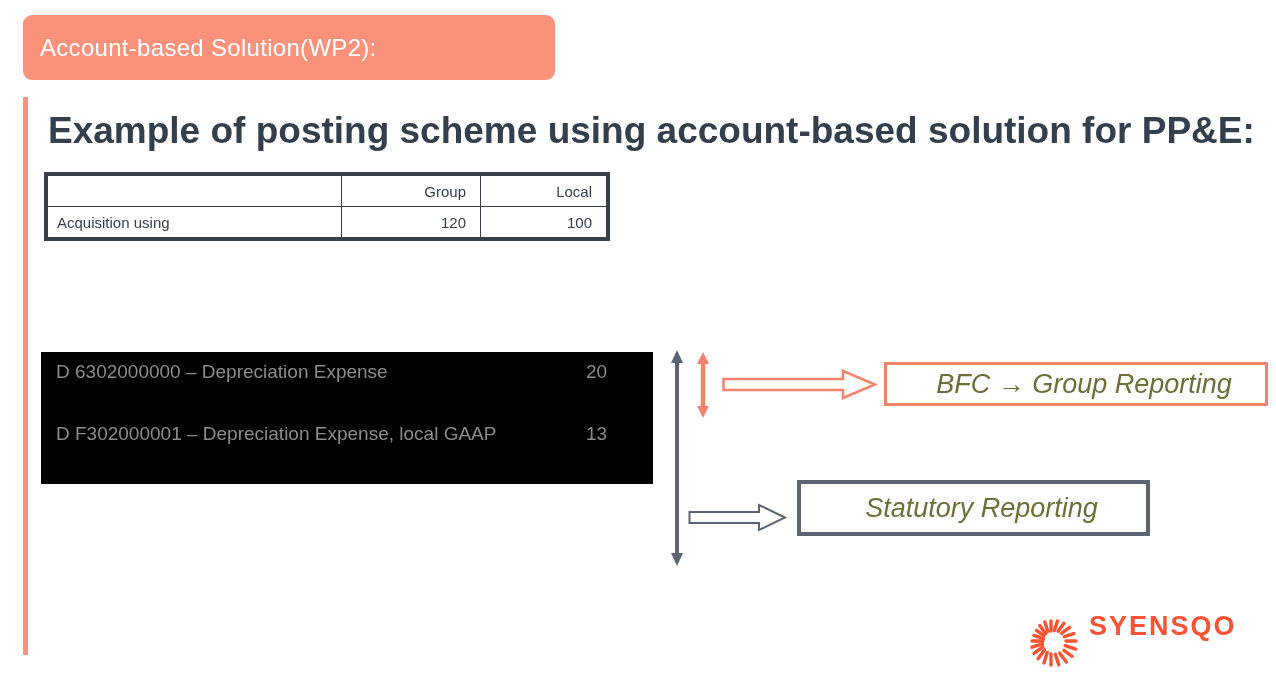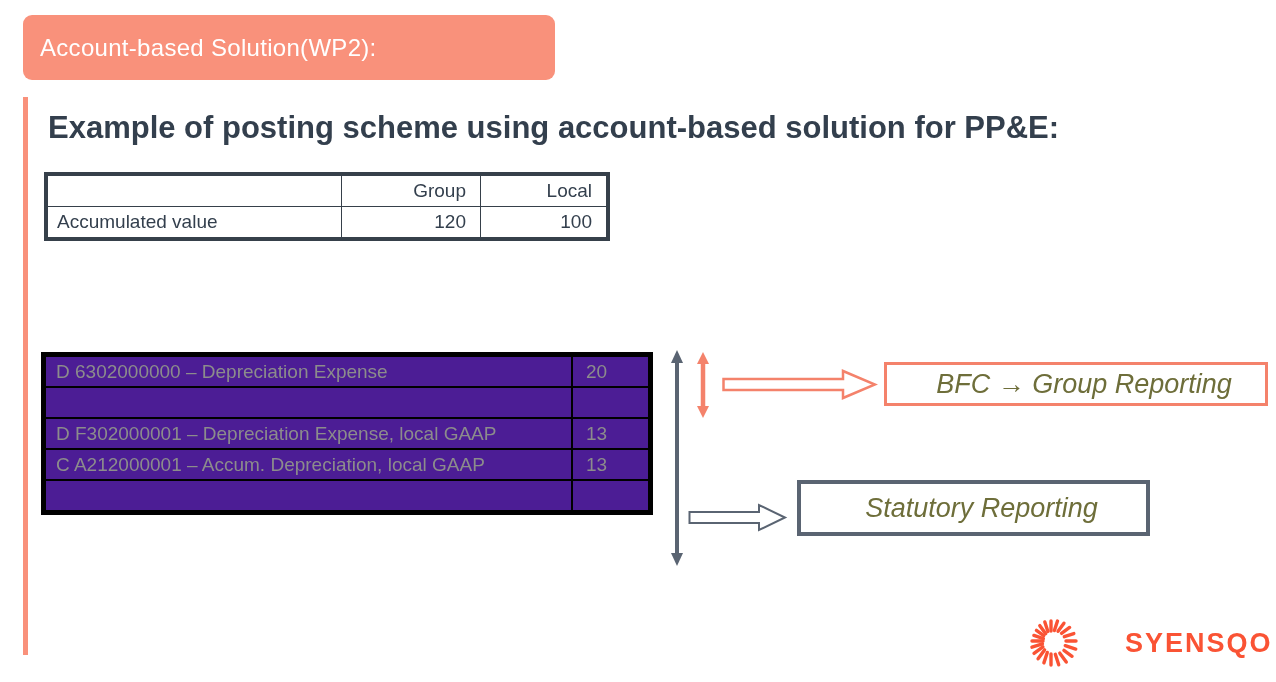--- a/index.html
+++ b/index.html
@@ -32,38 +32,38 @@
     position: absolute;
     left: 23px; top: 97px;
     width: 5px; height: 558px;
     background: #F9917B;
   }
 
   
   .title {
     position: absolute;
     left: 48px; top: 110px;
-    font-size: 31px;
+    font-size: 37px;
     font-weight: bold;
     color: #333F4D;
     white-space: nowrap;
   }
 
   
   .cmp-wrap {
     position: absolute;
     left: 44px; top: 172px;
     border: 3px solid #36404A;
     background: #fff;
   }
   table.cmp { border-collapse: collapse; table-layout: fixed; }
   table.cmp td {
     border: 1.5px solid #36404A;
     height: 31px;
-    font-size: 19px;
+    font-size: 15px;
     color: #333F4D;
     vertical-align: middle;
     background: #fff;
   }
   table.cmp col.c1 { width: 294px; }
   table.cmp col.c2 { width: 139px; }
   table.cmp col.c3 { width: 126px; }
   table.cmp td.lbl { text-align: left;  padding-left: 9px; }
   table.cmp td.num { text-align: right; padding-right: 14px; }
 
@@ -74,21 +74,21 @@
     border: 3px solid #000000;
     background: #fff;
   }
   table.post { border-collapse: collapse; table-layout: fixed; }
   table.post td {
     border: 2px solid #000000;
     height: 31px;
     font-size: 19px;
     color: #8C8C8C;
     vertical-align: middle;
-    background: #4c1d95;
+    background: #000000;
   }
   table.post col.c1 { width: 527px; }
   table.post col.c2 { width: 77px; }
   table.post td.lbl { text-align: left; padding-left: 10px; white-space: nowrap; overflow: hidden; }
   table.post td.val { text-align: left; padding-left: 13px; }
 
   .abs { position: absolute; }
 
   
   .callout {
@@ -112,22 +112,20 @@
     left: 797px; top: 480px;
     width: 353px; height: 56px;
     border: 4px solid #5A6472;
   }
 
   
   .logo {
     position: absolute;
     left: 1019px; top: 607px;
     display: flex;
-    align-items: center;
-    gap: 36px;
   }
   .logo .wordmark {
     font-size: 27px;
     font-weight: bold;
     letter-spacing: 2px;
     color: #FA5334;
     margin-left: 6px;
     margin-top: 4px;
   }
 </style>
@@ -151,21 +149,21 @@
           <col class="c2">
           <col class="c3">
         </colgroup>
       <tbody>
           <tr>
         <td class="lbl"></td>
         <td class="num">Group</td>
         <td class="num">Local</td>
       </tr>
       <tr>
-        <td class="lbl">Accumulated value</td>
+        <td class="lbl">Acquisition using</td>
         <td class="num">120</td>
         <td class="num">100</td>
       </tr>
     </tbody>
       </table>
   </div>
 
   <div class="post-wrap">
     <table class="post">
       <colgroup>
@@ -176,24 +174,20 @@
           <tr>
         <td class="lbl">D 6302000000 – Depreciation Expense</td>
         <td class="val">20</td>
       </tr>
       <tr>
         <td class="lbl"></td>
         <td class="val"></td>
       </tr>
       <tr>
         <td class="lbl">D F302000001 – Depreciation Expense, local GAAP</td>
-        <td class="val">13</td>
-      </tr>
-      <tr>
-        <td class="lbl">C A212000001 – Accum. Depreciation, local GAAP</td>
         <td class="val">13</td>
       </tr>
       <tr>
         <td class="lbl"></td>
         <td class="val"></td>
       </tr>
     </tbody>
       </table>
   </div>
 

